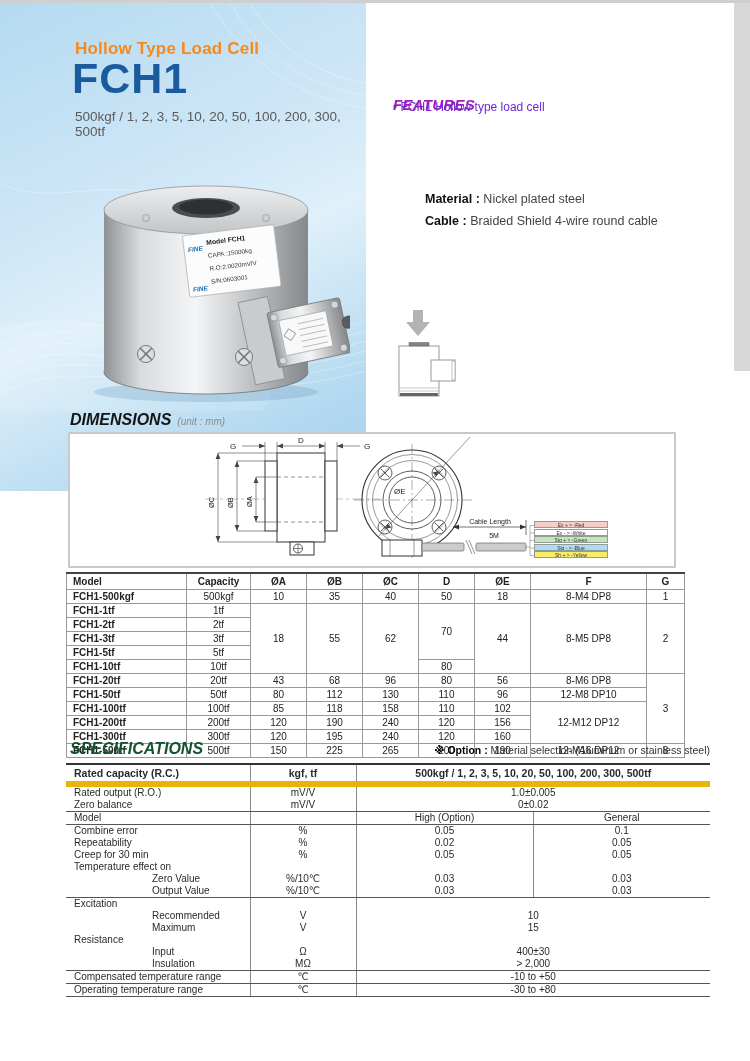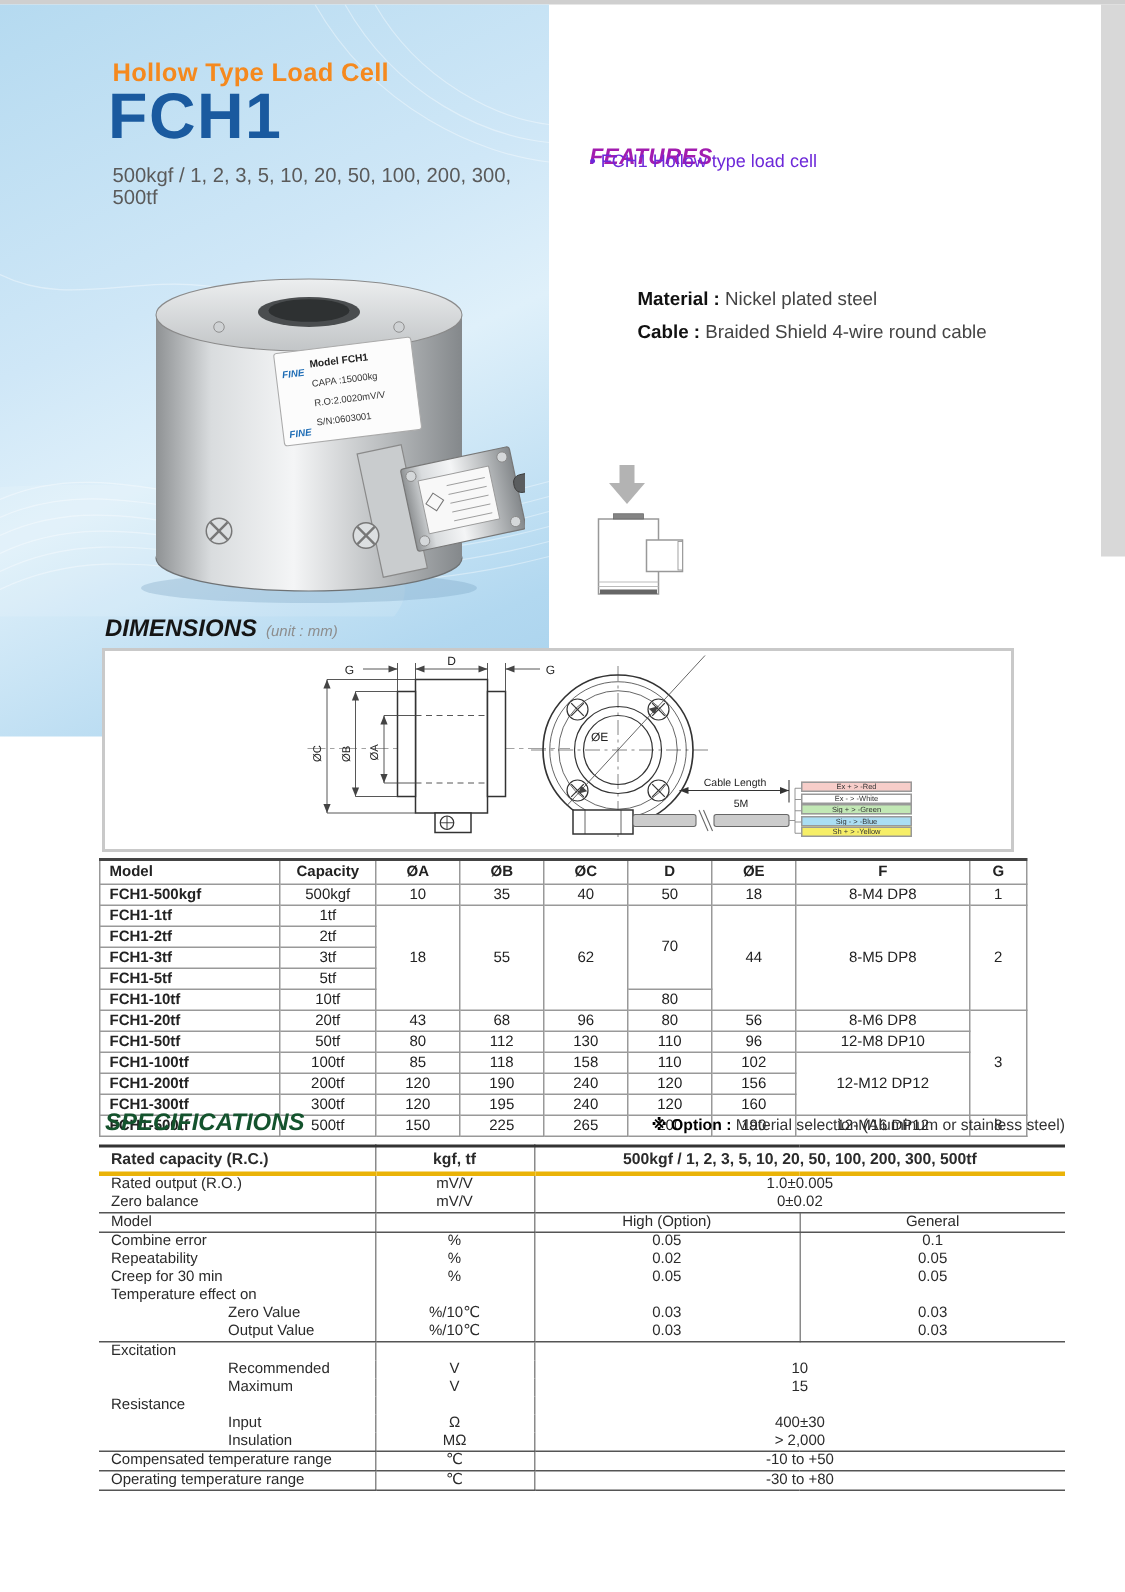--- a/index.html
+++ b/index.html
@@ -46,21 +46,21 @@
   table.dims td.m{font-weight:bold;}
 
   .option-note{left:380px;top:744px;width:330px;text-align:right;font-size:10.5px;color:#333;}
   .option-note b{color:#000;}
 
   
   .spec-heading{left:70px;top:740px;font-size:16px;font-weight:bold;font-style:italic;color:#14532d;}
   table.spec{left:66px;top:763px;width:644px;border-collapse:collapse;table-layout:fixed;
     font-size:10px;color:#2a2a2a;border-top:2px solid #333;border-bottom:1.5px solid #333;}
   table.spec td,table.spec th{padding:0;height:12px;line-height:12px;}
-  table.spec thead th{height:16px;font-weight:bold;font-size:10.5px;border-bottom:3px solid #eab308;}
+  table.spec thead th{height:16px;font-weight:bold;font-size:10.5px;border-bottom:6px solid #eab308;}
   table.spec th.lbl,table.spec td.lbl{text-align:left;padding-left:8px;}
   table.spec td.ind{padding-left:86px;}
   table.spec .unit,table.spec .val{text-align:center;}
   table.spec .c0{border-right:1px solid #8a8a8a;}
   table.spec .c1{border-right:1px solid #8a8a8a;margin-left:24px;}
   table.spec .split{border-right:1px solid #8a8a8a;}
   table.spec tr.sep td,table.spec tr.sep th{border-bottom:1px solid #555;}
 
   svg text{font-family:"Liberation Sans","DejaVu Sans",sans-serif;}
 </style>

